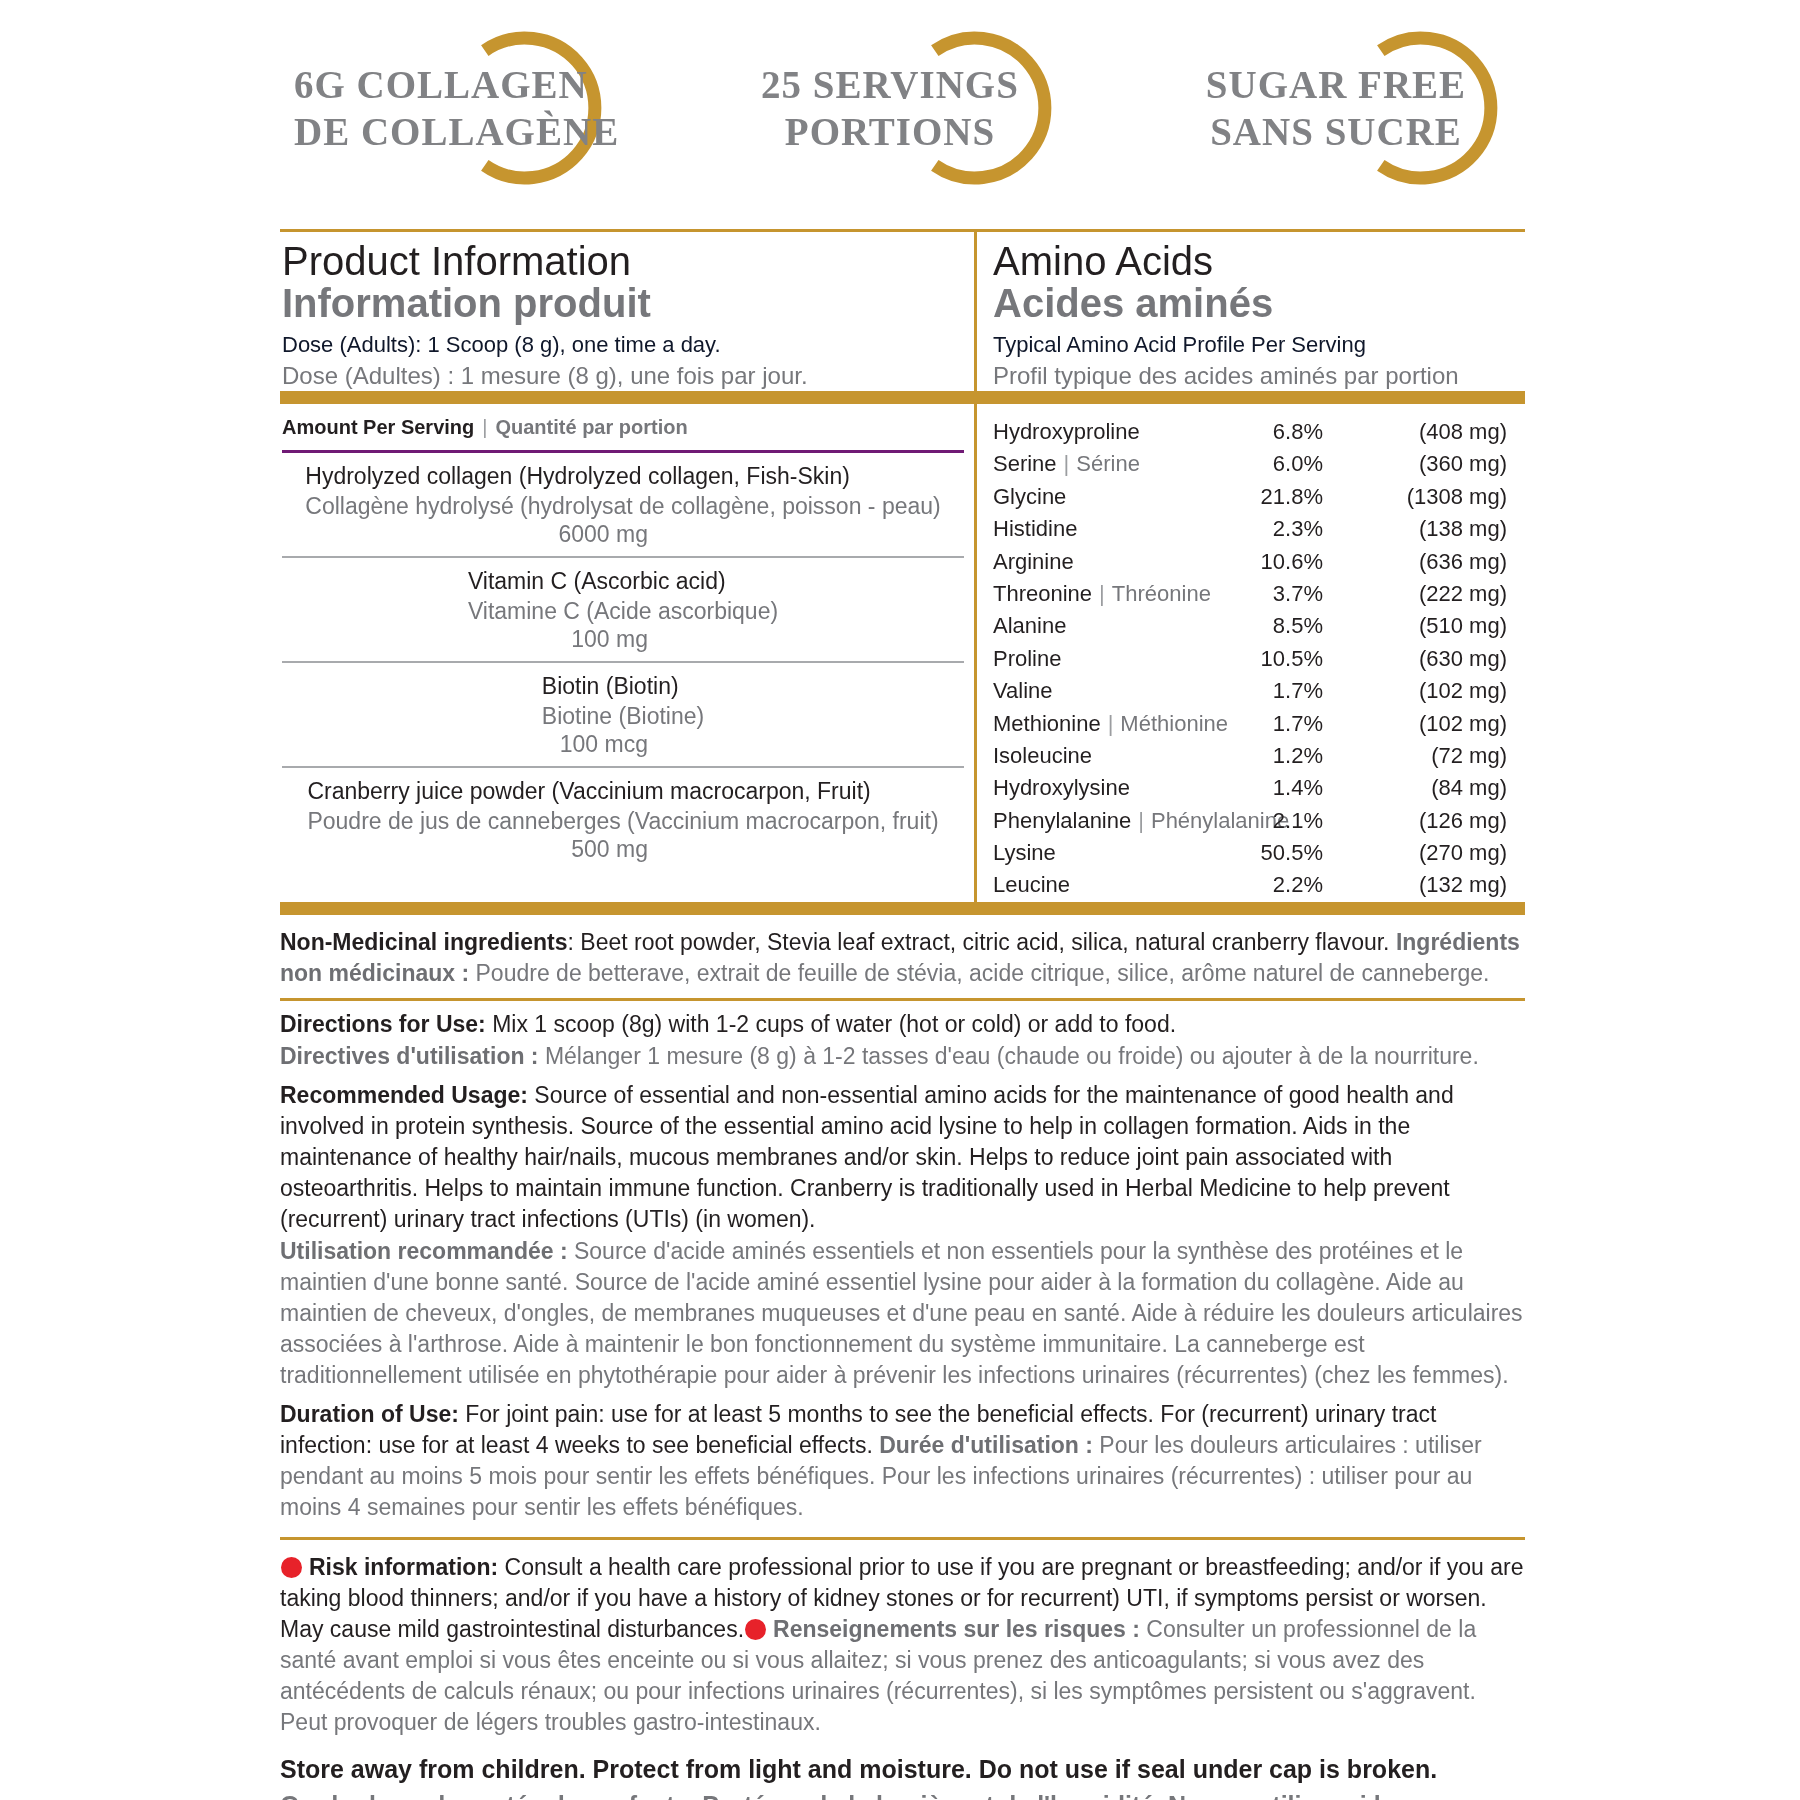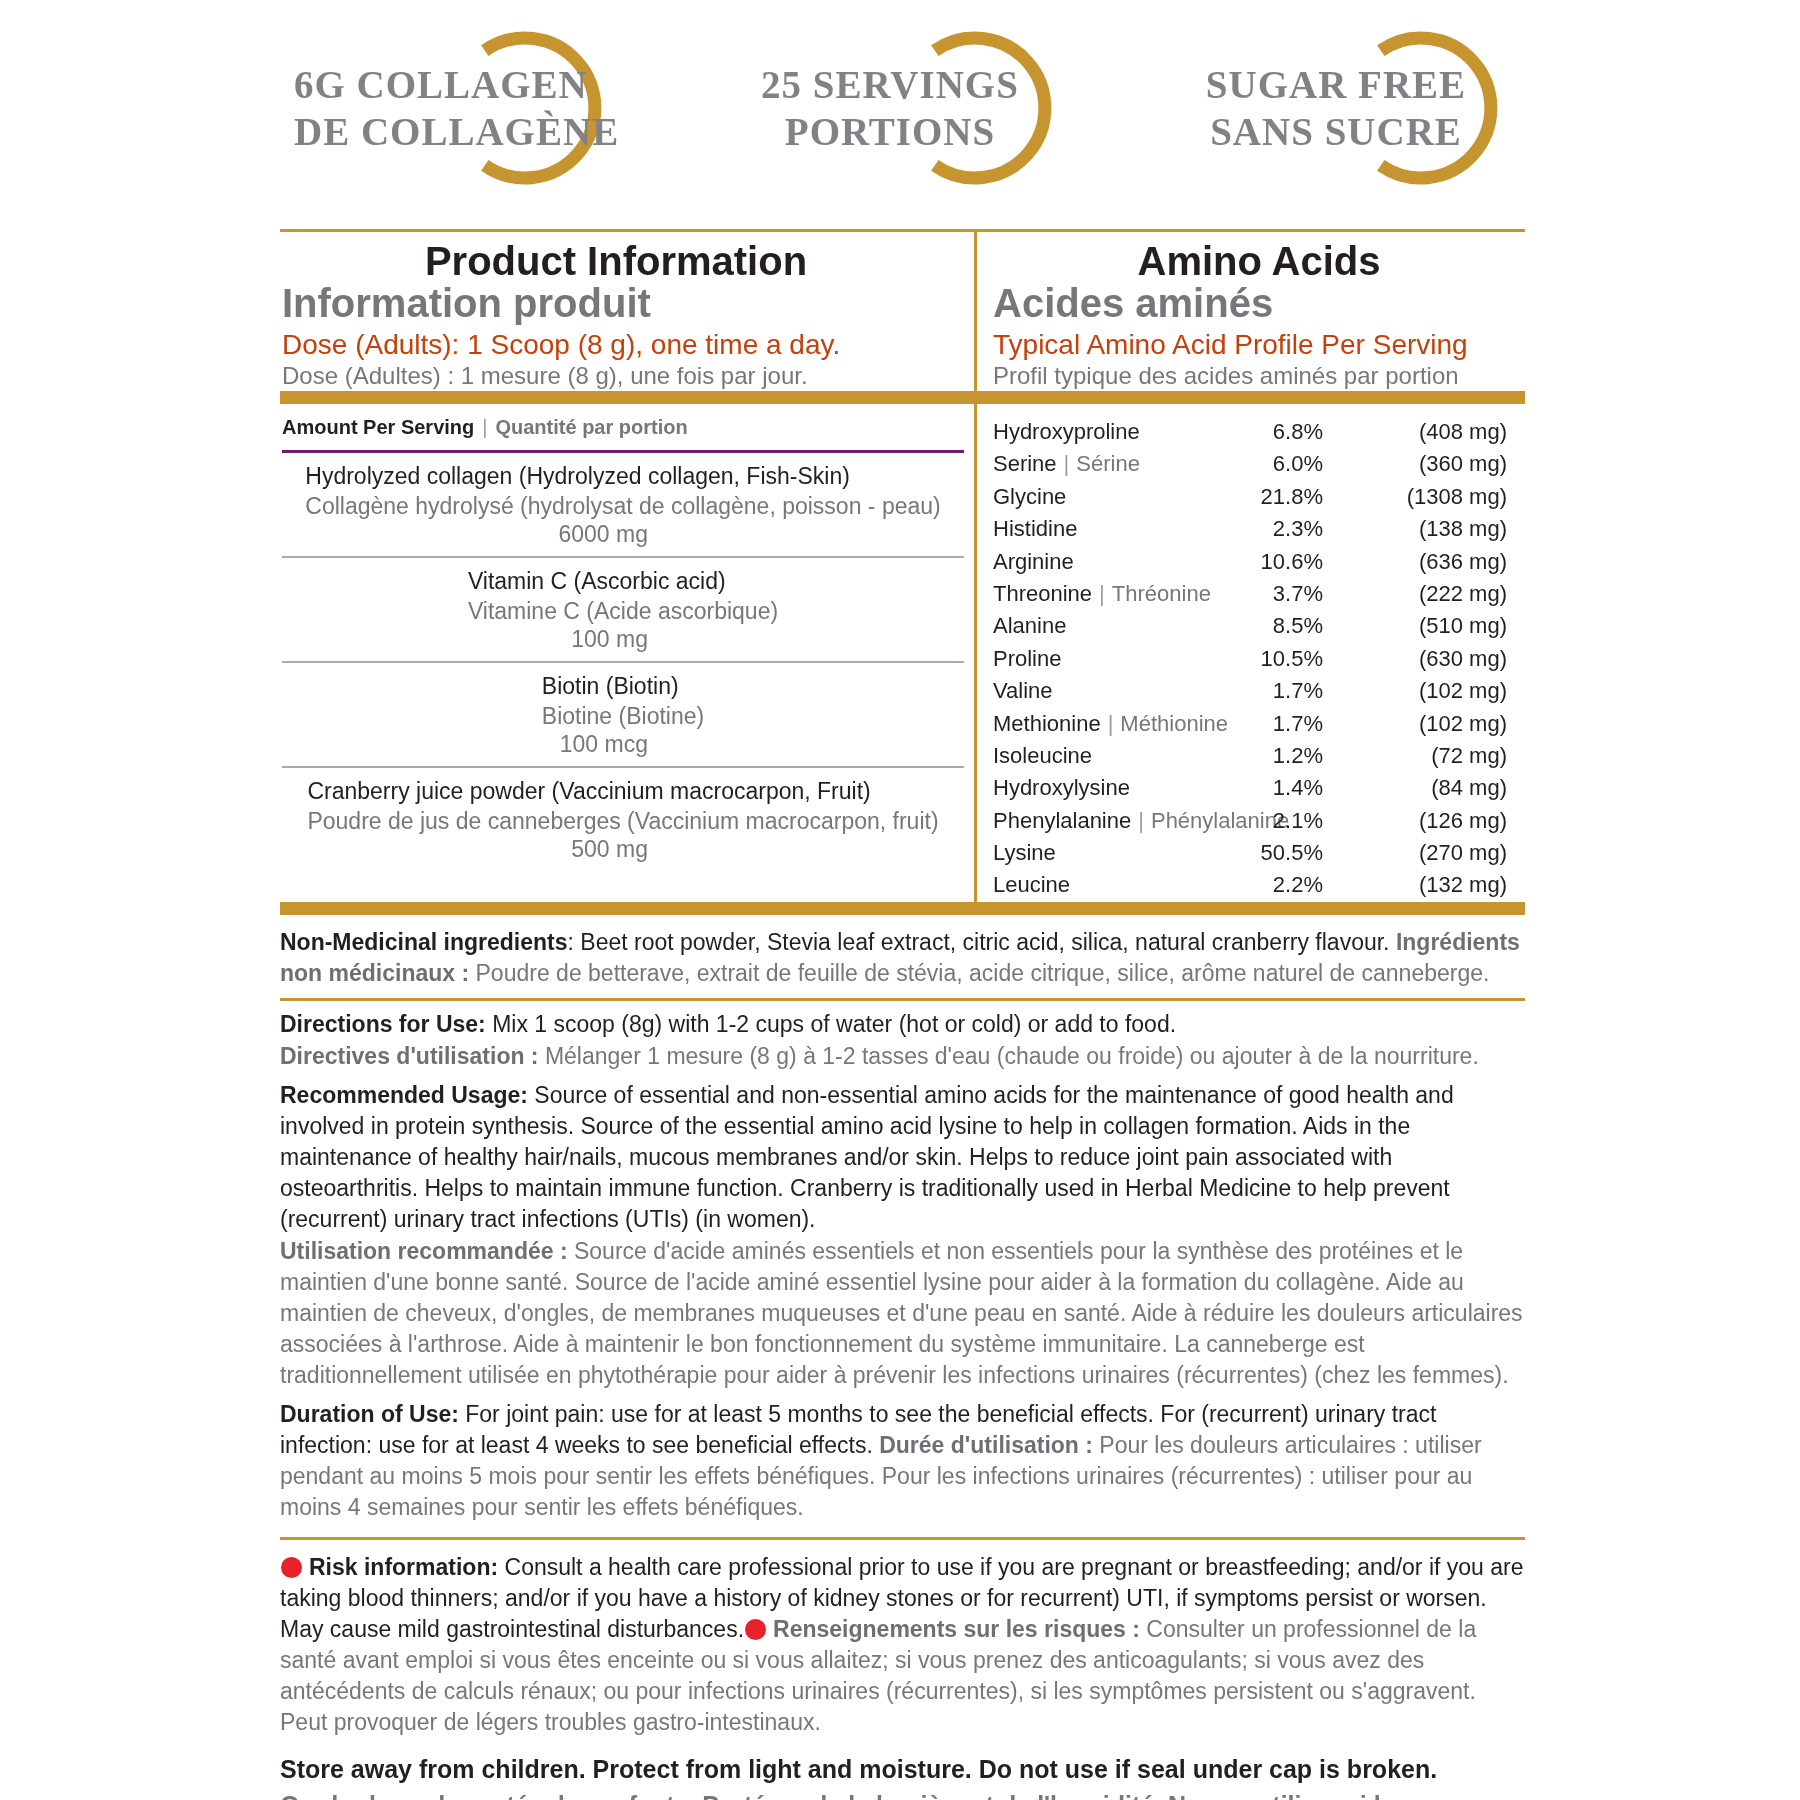--- a/index.html
+++ b/index.html
@@ -18,23 +18,23 @@
 
   
   .content{position:absolute;left:280px;top:229px;width:1245px;}
   .goldbar{height:13px;background:#C6952F;grid-column:1/3;}
   .goldrule{height:3px;background:#C6952F;}
   .info-grid{display:grid;grid-template-columns:694px 551px;border-top:3px solid #C6952F;}
   .rcell{border-left:3px solid #C6952F;}
 
   .pi-cell{padding:8px 24px 0 2px;}
   .aa-cell{padding:8px 0 0 16px;}
-  .title-en{font-size:40px;line-height:42px;font-weight:bold;color:#231F20;text-align:center;}
+  .title-en{font-size:40px;line-height:42px;font-weight:normal;color:#231F20;}
   .title-fr{font-size:40px;line-height:42px;font-weight:bold;color:#76777B;}
-  .sub-en{font-size:28px;line-height:31px;color:#c2410c;margin-top:5px;}
+  .sub-en{font-size:22px;line-height:31px;color:#0f172a;margin-top:5px;}
   .sub-fr{font-size:24px;line-height:31px;color:#76777B;}
 
   
   .facts-cell{padding:2px 10px 0 2px;}
   .facts-head{font-size:20px;line-height:37px;font-weight:bold;color:#231F20;
               border-bottom:3px solid #701a75;padding:3px 0 4px 0;}
   .facts-head .sep{color:#9B9DA0;font-weight:400;padding:0 8px;}
   .facts-head .fr{color:#76777B;}
   .ing-row{display:flex;align-items:center;padding:8px 0;border-bottom:2px solid #A8AAAD;flex-direction:column;}
   .ing-rows .ing-row:last-child{border-bottom:none;}

